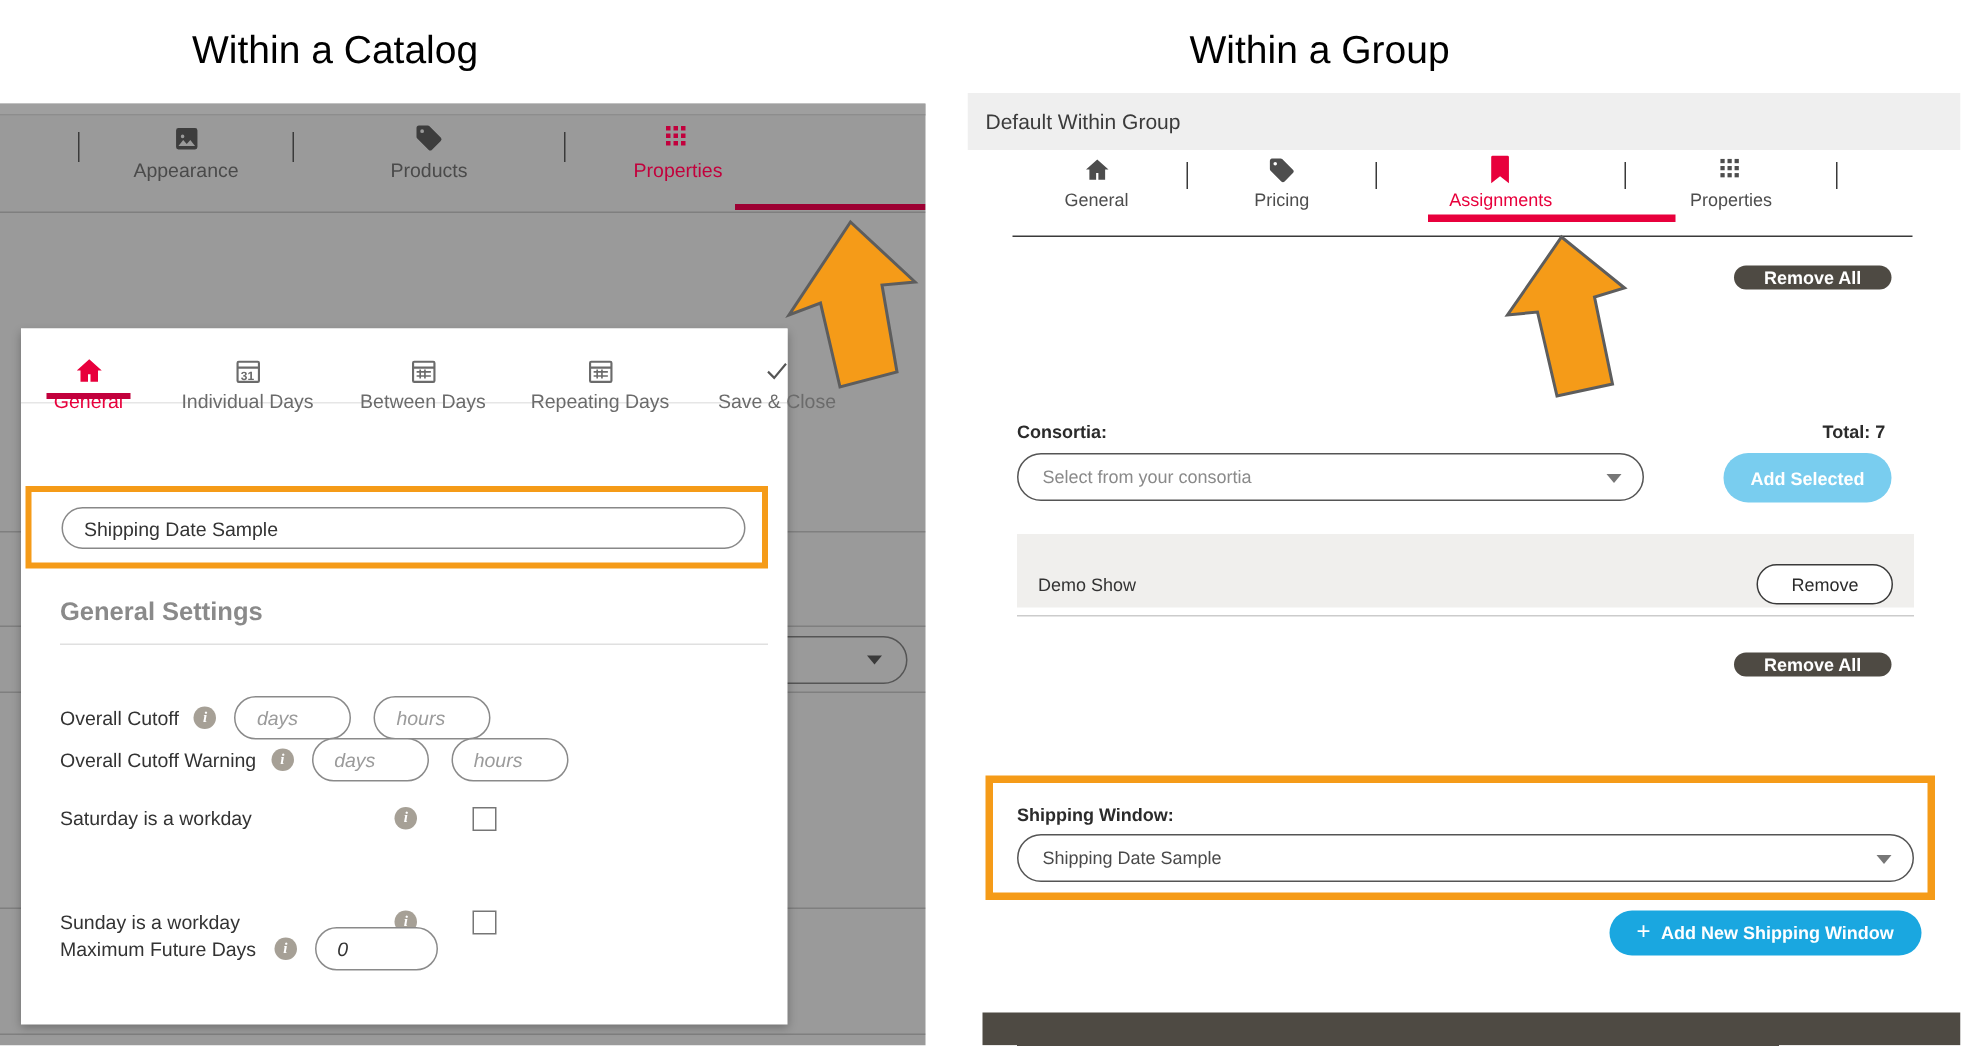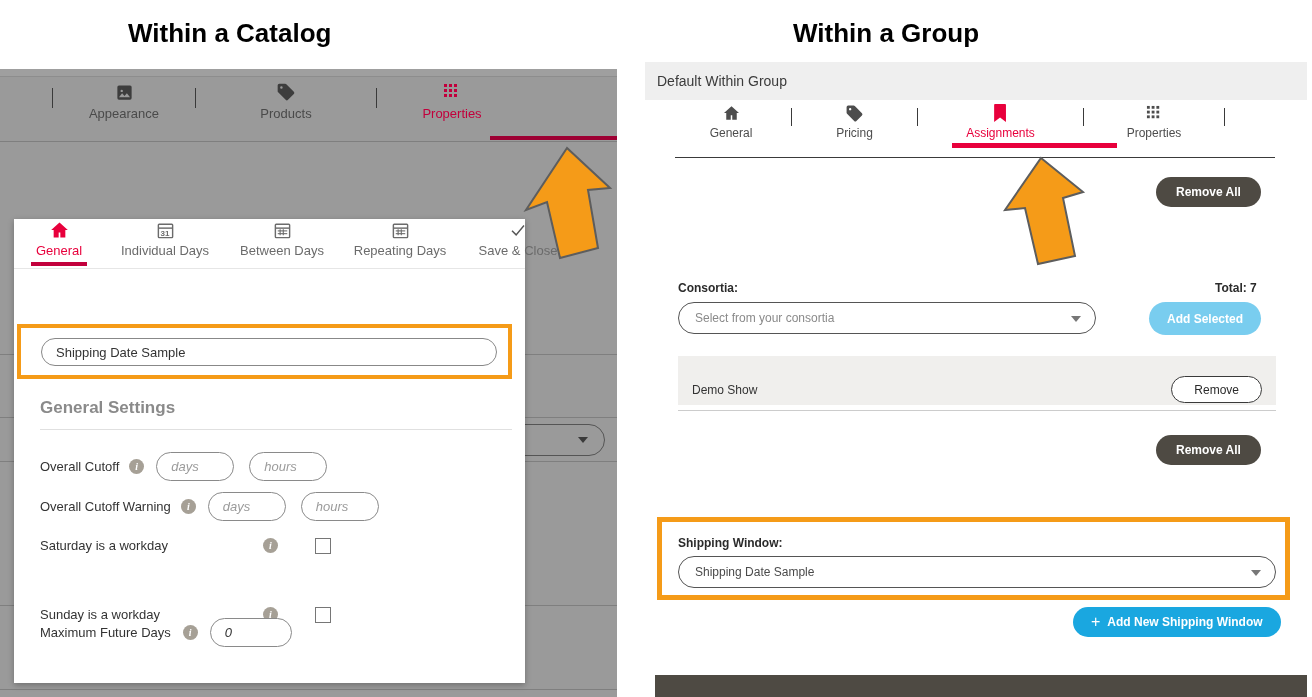--- a/index.html
+++ b/index.html
@@ -8,21 +8,21 @@
     background: #ffffff;
     font-family: "Liberation Sans", sans-serif;
     overflow: hidden;
   }
   .page { position: relative; width: 1312px; height: 697px; }
 
   
   .section-title {
     position: absolute;
     font-size: 26px;
-    font-weight: bold;
+    font-weight: normal;
     color: #000000;
     letter-spacing: 0px;
     white-space: nowrap;
   }
   #title-left  { left: 128px; top: 18px; }
   #title-right { left: 793px; top: 18px; }
 
   
   .left-panel {
     position: absolute;
@@ -100,21 +100,21 @@
   .modal-title { font-size: 16px; color: #555555; }
   .modal-tabs {
     height: 50px;
     background: #ffffff;
     display: flex; align-items: flex-start;
     justify-content: flex-start;
     border-bottom: 1px solid #e6e6e6;
     position: relative;
     padding-left: 10px;
   }
-  .m-tab { text-align: center; padding-top: 1px; flex: 0 0 auto; }
+  .m-tab { text-align: center; padding-top: 18px; flex: 0 0 auto; }
   .m-sep { width: 1px; height: 18px; background: #9a9a9a; margin: 8px 11px 0 11px; }
   .m-icon { height: 20px; display: flex; align-items: center; justify-content: center; }
   .m-label { font-size: 13px; color: #6b6b6b; margin-top: 3px; white-space: nowrap; }
   .m-label.active { color: #e8003c; }
   .m-underline {
     position: absolute; left: 17px; bottom: 2px;
     width: 56px; height: 4px; background: #c2003c;
   }
 
   
@@ -204,21 +204,21 @@
   .rp-rule {
     position: absolute; left: 33px;
     width: 598px; height: 1px; background: #cccccc;
   }
 
   .btn-dark {
     position: absolute;
     background: #4e4a43; color: #ffffff;
     font-size: 12px; font-weight: bold;
     border: none; border-radius: 17px;
-    height: 30px; padding: 0 20px;
+    height: 16px; padding: 0 20px;
     font-family: "Liberation Sans", sans-serif;
     cursor: pointer;
   }
   .lbl-bold { position: absolute; font-size: 12px; font-weight: bold; color: #2b2b2b; }
   .select-pill {
     position: absolute;
     height: 32px; border: 1px solid #555; border-radius: 16px;
     background: #fff; display: flex; align-items: center;
     padding: 0 16px; font-size: 12px;
   }
@@ -410,21 +410,21 @@
       <div class="m-underline"></div>
     </div>
   </div>
 
   <div class="hl-box-name"></div>
   <input class="name-input" value="Shipping Date Sample" style="">
 
   <div class="gs-title">General Settings</div>
   <div class="gs-rule"></div>
 
-  <div class="frow" style="left:40px; top:452px;justify-content:flex-end;">
+  <div class="frow" style="left:40px; top:464px;justify-content:flex-end;">
     <span class="flabel">Overall Cutoff</span>
     <span class="info-icon" style="margin-left:10px;">i</span>
     <input class="pill" style="width: 78px; margin-left: 12px;" placeholder="days">
     <input class="pill" style="width: 78px; margin-left: 15px;" placeholder="hours">
   </div>
 
   <div class="frow" style="left:40px; top:492px;">
     <span class="flabel">Overall Cutoff Warning</span>
     <span class="info-icon" style="margin-left:10px;">i</span>
     <input class="pill" style="width: 78px; margin-left: 12px;" placeholder="days">

